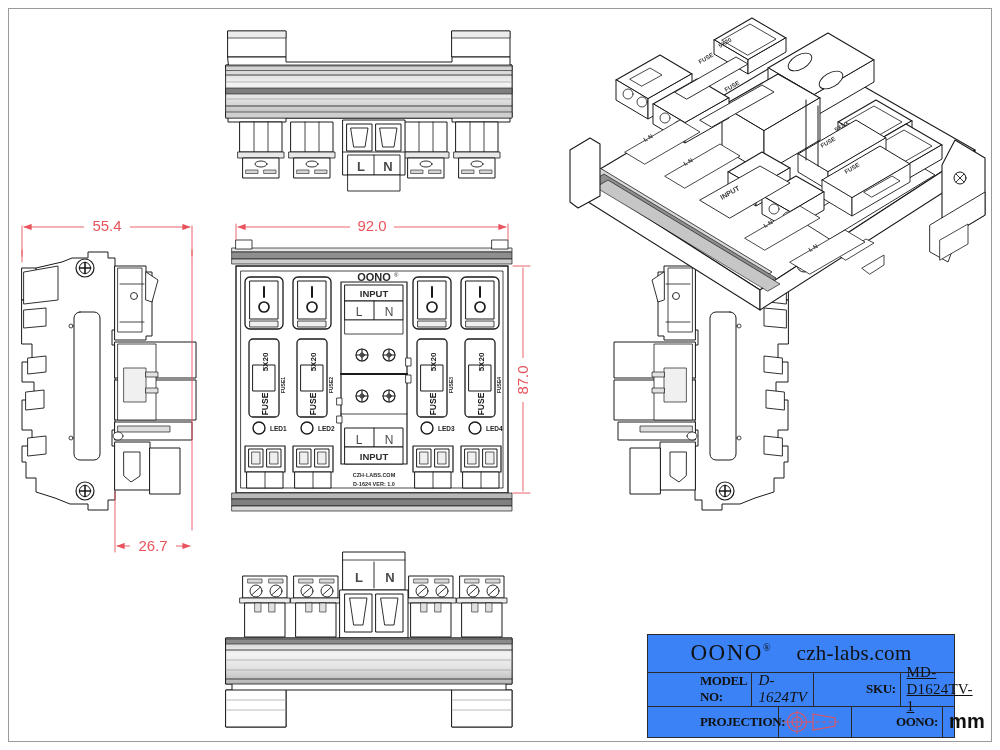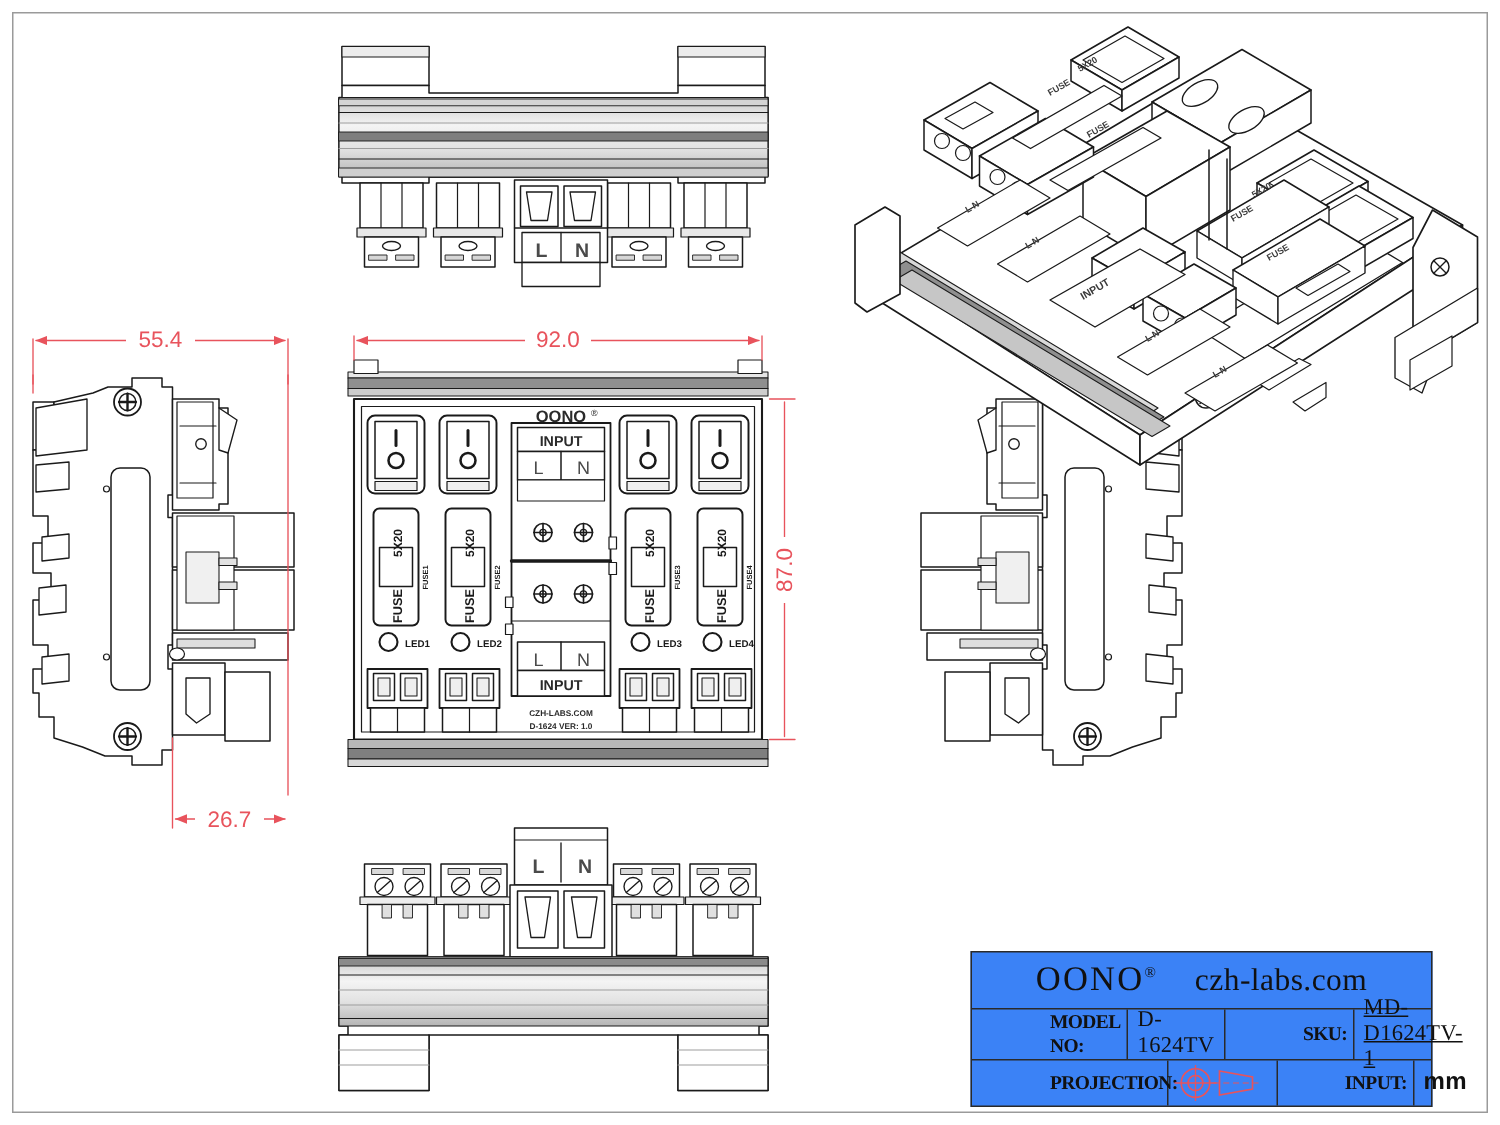--- a/index.html
+++ b/index.html
@@ -42,21 +42,21 @@
   .lab{
     font-size:13px;color:#111;padding:0 5px;justify-content:flex-start;
     font-family:"Liberation Serif", serif;font-weight:700;
     letter-spacing:-0.4px;
     margin-left:47px;
   }
   .val{
     font-size:15px;color:#111;padding:0 6px;justify-content:flex-start;
     font-family:"Liberation Serif", serif;letter-spacing:0.2px;
   }
-  .unit-val{font-family:"Liberation Sans", sans-serif;font-weight:700;font-size:16px;}
+  .unit-val{font-family:"Liberation Sans", sans-serif;font-weight:700;font-size:20px;}
   .proj-cell{justify-content:center;}
 </style>
 </head>
 <body>
 
 <div class="sheet">
 
   <div class="frame"></div>
 
   <svg class="dwg" width="1000" height="750" viewBox="0 0 1000 750">
@@ -682,35 +682,35 @@
 
     <div class="tb-row r1">
       <div class="brand-wrap">
         <span class="brand"><span>OONO</span><span class="reg">®</span></span>
         <span class="site">czh-labs.com</span>
       </div>
     </div>
 
     <div class="tb-row r2">
       <div class="tb-cell lab" style="width:84px;">MODEL NO:</div>
-      <div class="tb-cell val" style="width:86px;">D-1624TV</div>
+      <div class="tb-cell val" style="width:86px;font-style:italic;">D-1624TV</div>
       <div class="tb-cell lab" style="width:44px;justify-content:flex-end;padding-right:4px;text-align:right;">SKU:</div>
       <div class="tb-cell val" style="flex:1;text-decoration:underline;">MD-D1624TV-1</div>
     </div>
 
     <div class="tb-row r3">
       <div class="tb-cell lab" style="width:84px;">PROJECTION:</div>
       <div class="tb-cell proj-cell" style="width:86px;">
         <svg width="72" height="26" viewBox="0 0 72 26">
           <circle cx="18" cy="13" r="9.5" fill="none" stroke="#e8535c" stroke-width="1.1"></circle>
           <circle cx="18" cy="13" r="5" fill="none" stroke="#e8535c" stroke-width="1.1"></circle>
           <line x1="4" y1="13" x2="32" y2="13" stroke="#e8535c" stroke-width="0.9"></line>
           <line x1="18" y1="1" x2="18" y2="25" stroke="#e8535c" stroke-width="0.9"></line>
           <path d="M34,5 L56,9 L56,17 L34,21 Z" fill="none" stroke="#e8535c" stroke-width="1.1"></path>
           <line x1="30" y1="13" x2="60" y2="13" stroke="#e8535c" stroke-width="0.8" stroke-dasharray="4,2.5"></line>
         </svg>
       </div>
-      <div class="tb-cell lab" style="width:44px;justify-content:flex-end;padding-right:4px;">INPUT:</div>
+      <div class="tb-cell lab" style="width:44px;justify-content:flex-end;padding-right:4px;">OONO:</div>
       <div class="tb-cell val unit-val" style="flex:1;">mm</div>
     </div>
   </div>
 
 </div>
 
 </body></html>

